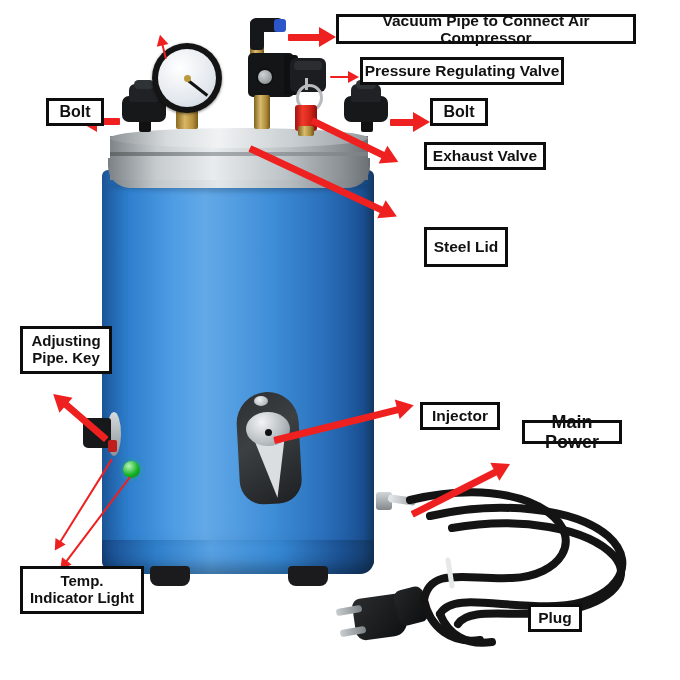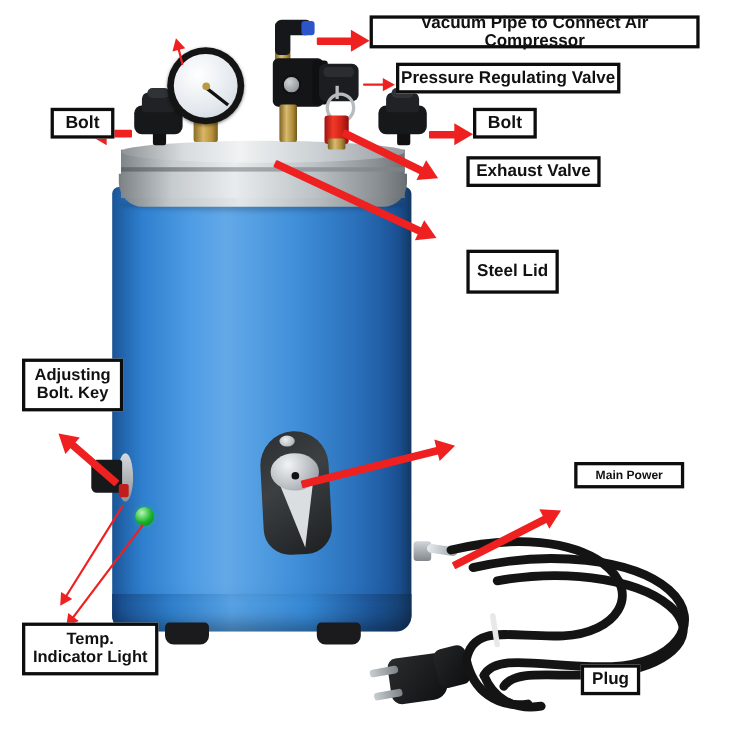--- a/index.html
+++ b/index.html
@@ -276,23 +276,24 @@
 
   <div class="lbl" style="left:46px;top:98px;width:58px;height:28px;font-size:16px;">Bolt</div>
 
   <div class="lbl" style="left:430px;top:98px;width:58px;height:28px;font-size:16px;">Bolt</div>
 
   <div class="lbl" style="left:424px;top:142px;width:122px;height:28px;font-size:15.5px;">Exhaust Valve</div>
 
   <div class="lbl" style="left:424px;top:203px;width:84px;height:40px;font-size:15.5px;margin-top:24px;">Steel Lid</div>
 
   <div class="lbl" style="left:20px;top:326px;width:92px;height:48px;font-size:15px;">Adjusting
-Bolt. Key</div>
+Pipe. Key</div>
 
   <div class="lbl" style="left:20px;top:566px;width:124px;height:48px;font-size:15px;">Temp.
 Indicator Light</div>
 
-
-  <div class="lbl" style="left:522px;top:420px;width:100px;height:24px;font-size:11px;">Main Power</div>
+  <div class="lbl" style="left:420px;top:402px;width:80px;height:28px;font-size:15.5px;">Injector</div>
+
+  <div class="lbl" style="left:522px;top:420px;width:100px;height:24px;font-size:18px;">Main Power</div>
 
   <div class="lbl" style="left:528px;top:604px;width:54px;height:28px;font-size:15.5px;text-align:right;">Plug</div>
 
 </div>
 
 </body></html>

